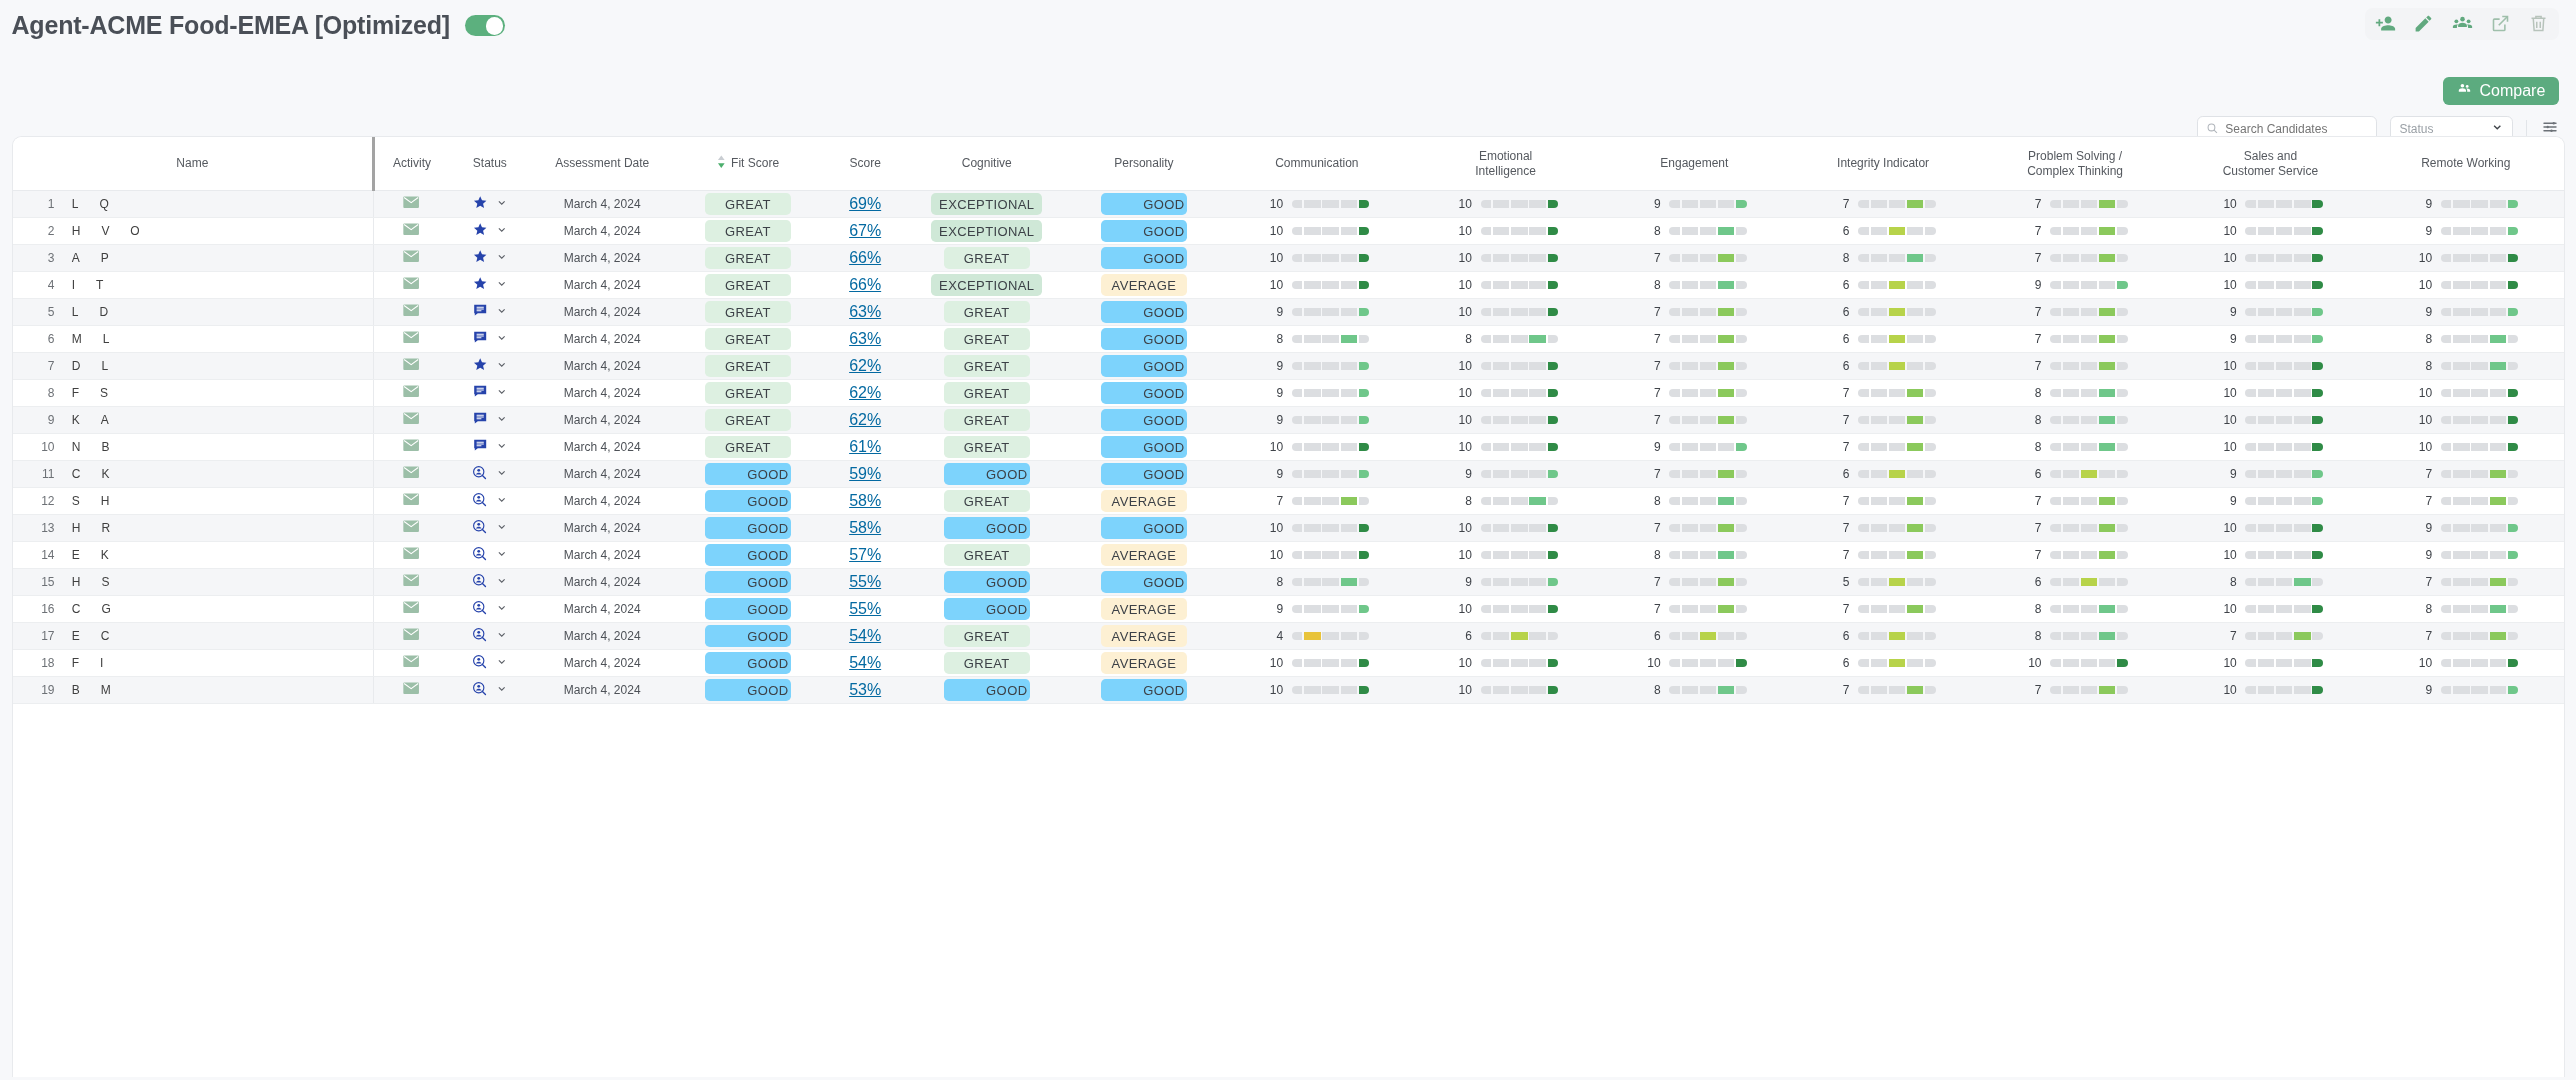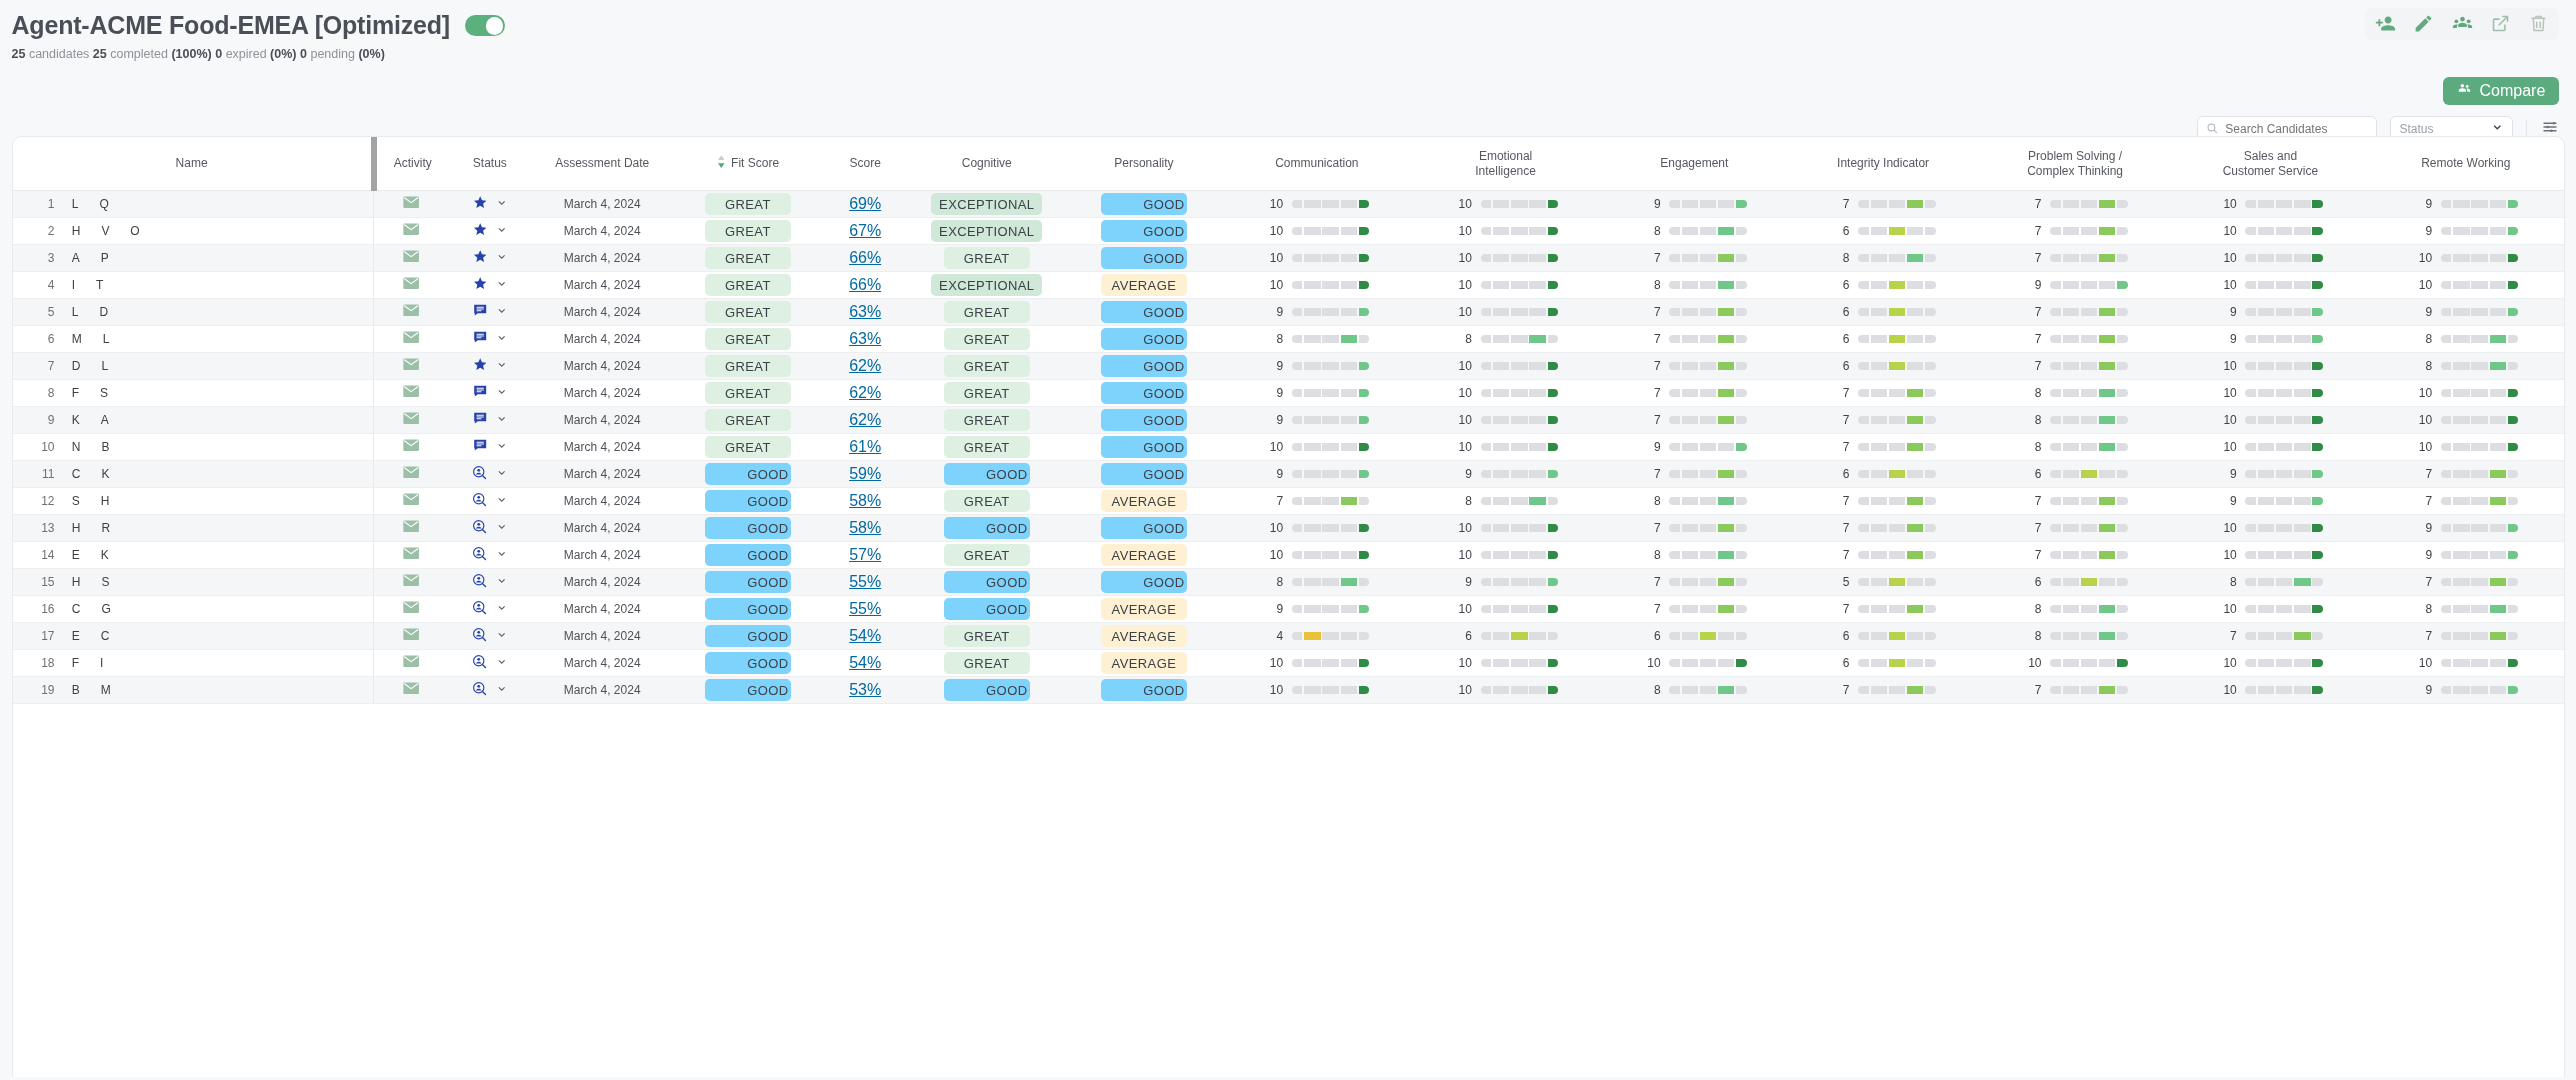--- a/index.html
+++ b/index.html
@@ -76,21 +76,21 @@
     overflow:hidden; position:relative;
   }
   table { border-collapse:collapse; width:2551px; table-layout:fixed; }
 
   thead th {
     font-size:12px; font-weight:400; color:#55595f;
     padding:11.5px 3.8px; text-align:center; vertical-align:middle;
     border-bottom:1px solid #e8eaed; background:#fff; line-height:1.25;
     height:50px;
   }
-  thead th.name-h { border-right:6px solid #a3a3a3; }
+  thead th.name-h { border-right:3px solid #a3a3a3; }
 
   tbody td {
     font-size:12px; color:#4d5157; text-align:center; height:27px;
     border-bottom:1px solid #eceef0; padding:0 3.8px; vertical-align:middle;
   }
   tbody tr:nth-child(odd) td { background:#f5f6f8; }
   tbody tr:nth-child(even) td { background:#ffffff; }
   tbody td.namecell { border-right:1px solid #e8eaed; text-align:left; padding-left:0; }
 
   .namecell-inner { display:flex; align-items:center; gap:0; }
@@ -133,33 +133,20 @@
 </style>
 </head>
 <body>
 
 <div class="page">
 
   <div class="hdr">
     <div class="hdr-titlerow">
       <div class="hdr-title">Agent-ACME Food-EMEA [Optimized]</div>
       <div class="toggle"></div>
-    </div>
-    <div class="hdr-sub">
-      <b>25</b>
-      <span>candidates</span>
-      <b>25</b>
-      <span>completed</span>
-      <b>(100%)</b>
-      <b>0</b>
-      <span>expired</span>
-      <b>(0%)</b>
-      <b>0</b>
-      <span>pending</span>
-      <b>(0%)</b>
     </div>
 
     <div class="hdr-icons">
       <span class="ic">
         <svg width="21" height="21" viewBox="0 0 24 24" fill="#61a97f">
             <path d="M15 12c2.2 0 4-1.8 4-4s-1.8-4-4-4-4 1.8-4 4 1.8 4 4 4zm0 2c-2.7 0-8 1.3-8 4v2h16v-2c0-2.7-5.3-4-8-4zM6 10V7H4v3H1v2h3v3h2v-3h3v-2H6z"></path>
           </svg>
       </span>
       <span class="ic">
         <svg width="21" height="21" viewBox="0 0 24 24" fill="#61a97f">

